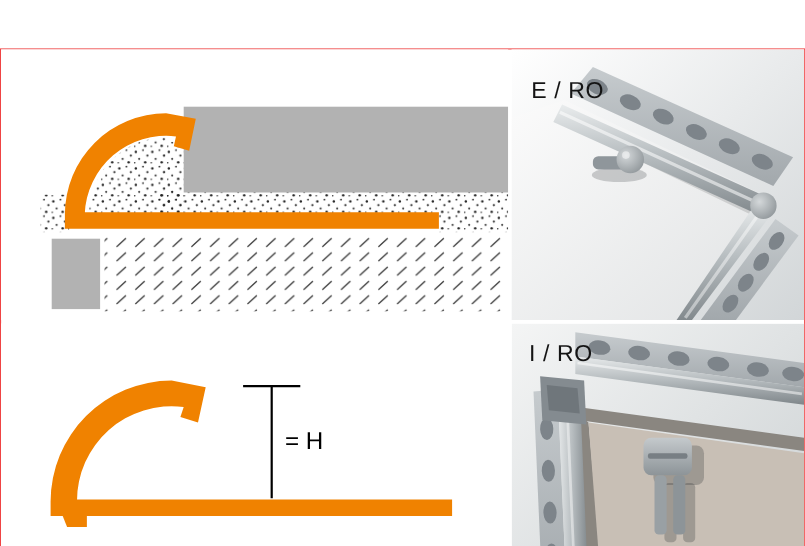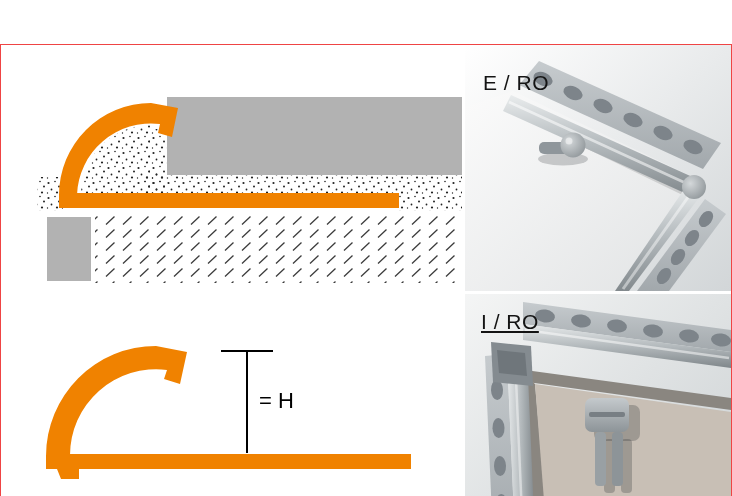--- a/index.html
+++ b/index.html
@@ -18,21 +18,21 @@
   .panel svg{display:block;width:100%;height:100%;}
   .photo-label{
     position:absolute;
     font-family:"Liberation Sans", sans-serif;
     font-size:21px;
     color:#141414;
     letter-spacing:0.5px;
     white-space:nowrap;
   }
   #label-ero{left:18px;top:26px;}
-  #label-iro{left:16px;top:16px;text-decoration:underline;}
+  #label-iro{left:16px;top:16px;}
   #label-h{
     position:absolute;left:258px;top:94px;
     font-size:22px;color:#000;
     font-family:"Liberation Sans", sans-serif;
   }
 </style>
 </head>
 <body>
 
 <div class="frame">

